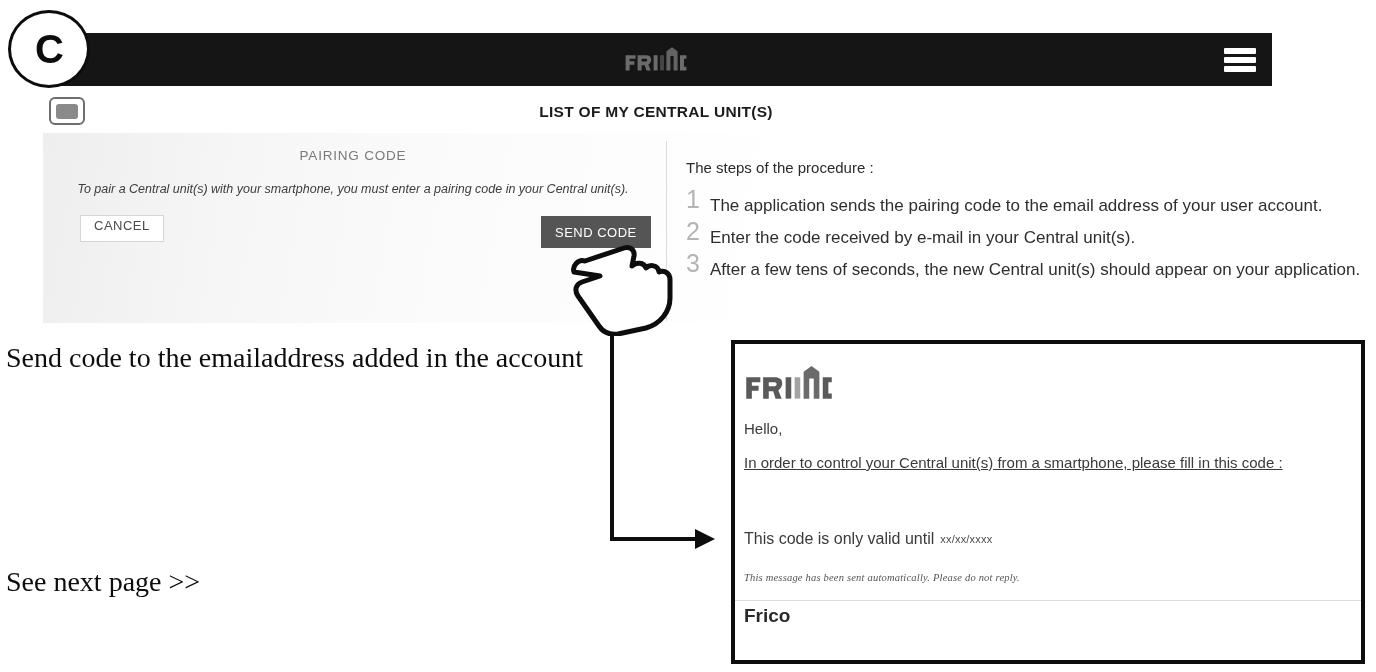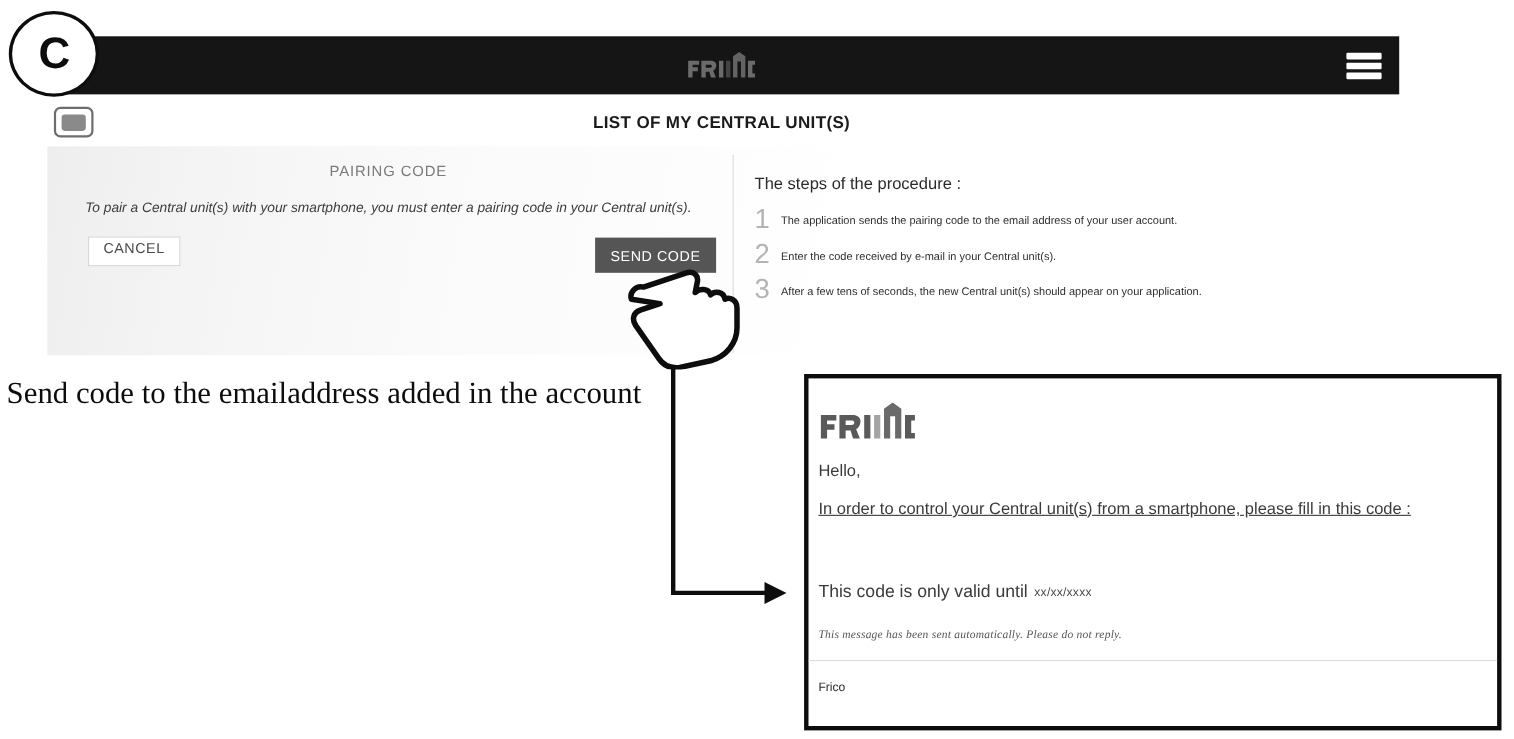--- a/index.html
+++ b/index.html
@@ -222,21 +222,21 @@
     top: -6px;
     font-size: 25px;
     color: #b4b4b4;
     line-height: 1;
     font-weight: normal;
   }
   .step-text {
     position: absolute;
     left: 24px;
     top: 3px;
-    font-size: 10px;
+    font-size: 17px;
     color: #2e2e2e;
     white-space: nowrap;
   }
 
   
   .annot {
     position: absolute;
     font-family: "Liberation Serif", serif;
     font-size: 28px;
     color: #0d0d0d;
@@ -353,23 +353,23 @@
     position: absolute;
     left: 0;
     top: 256px;
     width: 626px;
     height: 1px;
     background: #dcdcdc;
   }
   .email-sign {
     position: absolute;
     left: 9px;
-    top: 275px;
-    font-size: 11px;
-    font-weight: normal;
+    top: 261px;
+    font-size: 19px;
+    font-weight: bold;
     color: #2a2a2a;
   }
 </style>
 </head>
 <body>
 
 <div id="page">
 
   <div class="step-badge">
     <span>C</span>
@@ -433,20 +433,21 @@
              L104 58 C104 72 94 84 80 88 L52 94 C44 95 37 92 33 86
              L12 56 C8 50 10 44 16 42 L34 36 Z" fill="#ffffff" stroke="#0d0d0d" stroke-width="5" stroke-linejoin="round"></path>
   </svg>
 
   <svg class="arrow-svg" viewBox="0 0 135 230">
     <path d="M17 3 L17 214 L104 214" fill="none" stroke="#0d0d0d" stroke-width="4"></path>
     <path d="M100 204 L120 214 L100 224 Z" fill="#0d0d0d"></path>
   </svg>
 
   <div class="annot annot-send">Send code to the emailaddress added in the account</div>
+  <div class="annot annot-next">See next page &gt;&gt;</div>
 
   <div class="email-card">
     <div class="email-inner">
       <svg class="logo-email" viewBox="0 0 160 64">
         <g fill="#5a5a5a">
           <path d="M4 20 L4 58 L14 58 L14 44 L26 44 L26 35 L14 35 L14 29 L29 29 L29 20 Z"></path>
           <path d="M34 20 L34 58 L44 58 L44 45 L52 45 L56 58 L67 58 L61 43 C66 40 68 35 68 30 C68 24 63 20 55 20 Z M44 29 L53 29 C56 29 58 30 58 32 C58 35 56 36 53 36 L44 36 Z"></path>
           <path d="M74 20 L74 58 L84 58 L84 20 Z"></path>
           <path d="M90 20 L90 58 L100 58 L100 20 Z" opacity="0.55"></path>
           <path d="M106 10 L106 58 L116 58 L116 22 L124 22 L124 58 L134 58 L134 10 L120 0 Z" opacity="0.9"></path>

